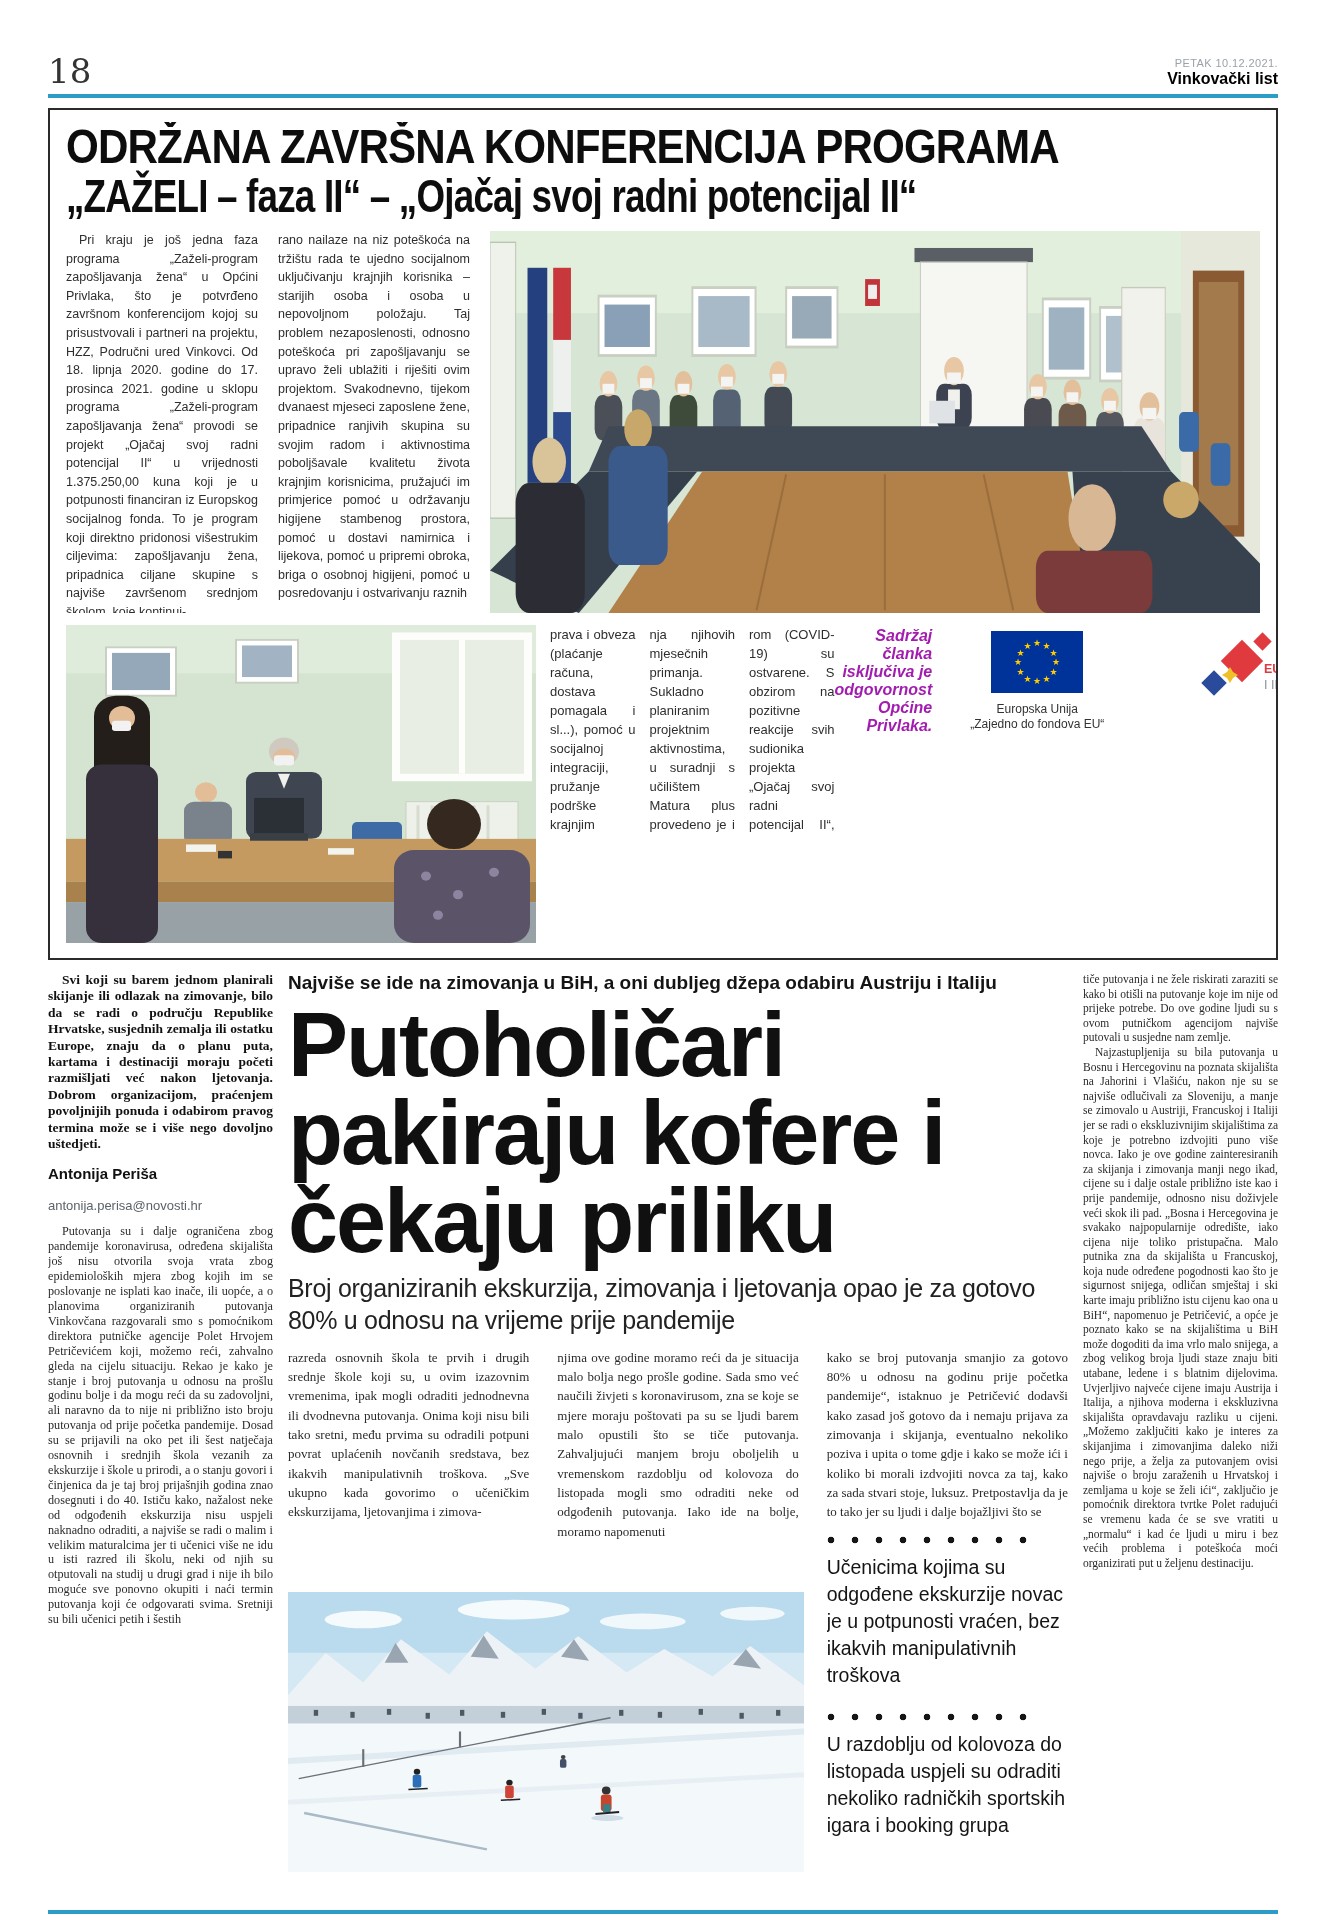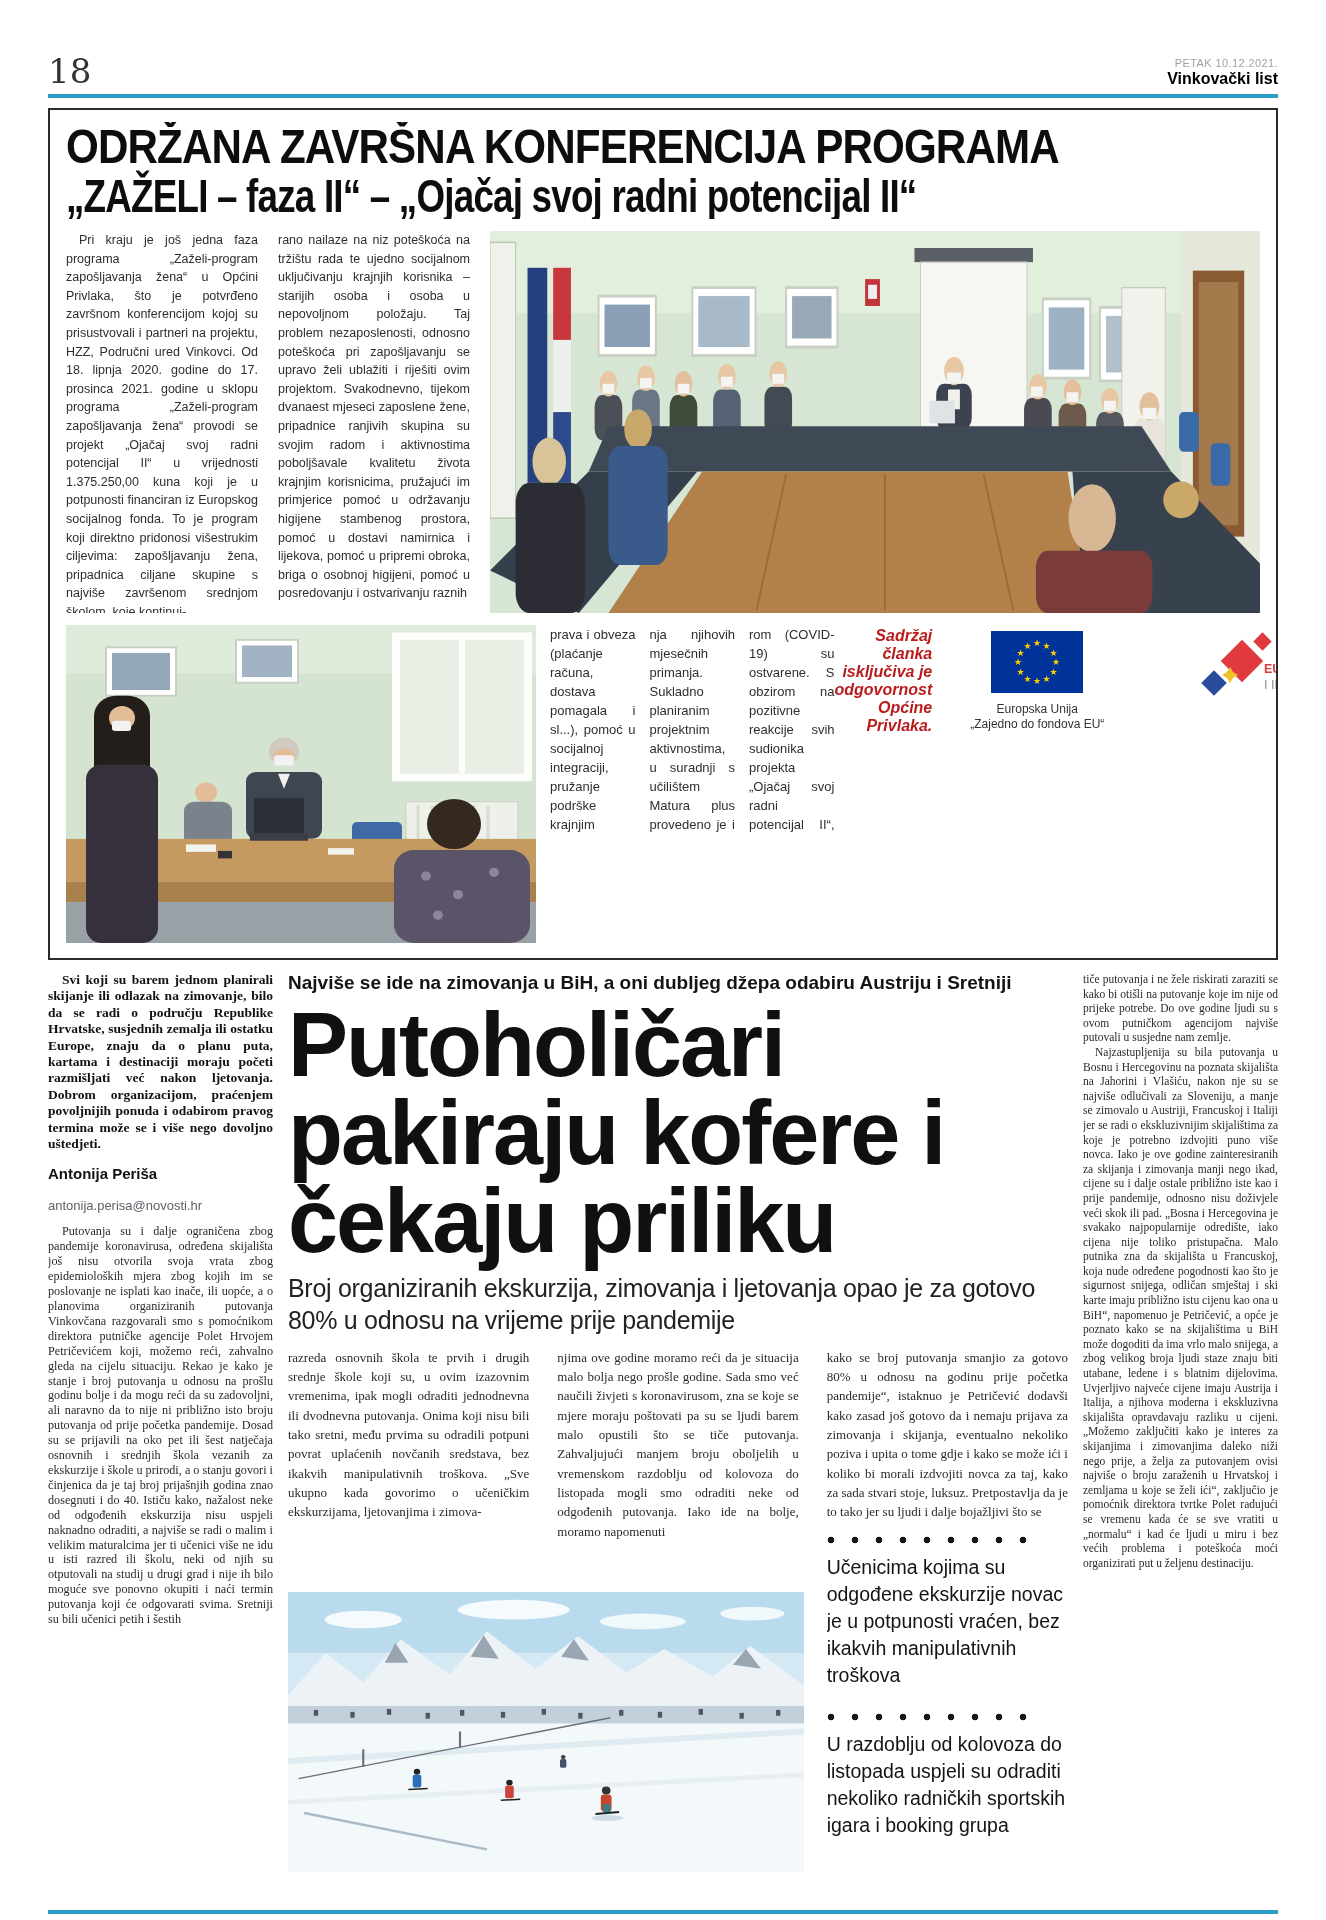--- a/index.html
+++ b/index.html
@@ -35,21 +35,21 @@
   .a1col.indent{text-indent:13px;}
   .photo-frame{flex:1;overflow:hidden;background:#d7e6d4;}
   .photo-frame svg{display:block;width:100%;height:100%;}
   .a1-row2{display:flex;gap:14px;margin-top:12px;height:318px;}
   .photo2-frame{flex:0 0 470px;overflow:hidden;background:#d5e4d1;}
   .photo2-frame svg{display:block;width:100%;height:100%;}
   .a1-right{flex:1;display:flex;flex-direction:row;}
   .a1-bcols{display:flex;gap:14px;height:208px;}
   .a1-bcols .a1col{flex:1;font-size:13px;line-height:19px;}
   .a1-disclaimer{
-    text-align:right;font-style:italic;font-weight:bold;font-size:16px;color:#b91c1c;margin-top:2px;
+    text-align:right;font-style:italic;font-weight:bold;font-size:16px;color:#a21caf;margin-top:2px;
   }
   .a1-logos{display:flex;align-items:flex-start;margin-top:6px;padding-left:30px;gap:30px;}
   .eu-block{text-align:center;width:150px;}
   .eu-caption{font-size:12px;color:#333;line-height:1.25;margin-top:5px;}
   .esif-logo{width:260px;height:86px;}
   .esf-logo{width:128px;height:92px;margin-left:auto;margin-right:26px;}
   
   .article2{display:flex;gap:15px;margin-top:12px;height:930px;overflow:hidden;}
   .a2-col1{flex:0 0 225px;overflow:hidden;}
   .a2-intro{
@@ -308,21 +308,21 @@
   <div class="a2-col1">
     <p class="a2-intro">Svi koji su barem jednom planirali skijanje ili odlazak na zimovanje, bilo da se radi o području Republike Hrvatske, susjednih zemalja ili ostatku Europe, znaju da o planu puta, kartama i destinaciji moraju početi razmišljati već nakon ljetovanja. Dobrom organizacijom, praćenjem povoljnijih ponuda i odabirom pravog termina može se i više nego dovoljno uštedjeti.</p>
     <div class="a2-byline">
       <div class="a2-author">Antonija Periša</div>
       <div class="a2-email">antonija.perisa@novosti.hr</div>
     </div>
     <p class="serifbody a2-col1-body">Putovanja su i dalje ograničena zbog pandemije koronavirusa, određena skijališta još nisu otvorila svoja vrata zbog epidemioloških mjera zbog kojih im se poslovanje ne isplati kao inače, ili uopće, a o planovima organiziranih putovanja Vinkovčana razgovarali smo s pomoćnikom direktora putničke agencije Polet Hrvojem Petričevićem koji, možemo reći, zahvalno gleda na cijelu situaciju. Rekao je kako je stanje i broj putovanja u odnosu na prošlu godinu bolje i da mogu reći da su zadovoljni, ali naravno da to nije ni približno isto broju putovanja od prije početka pandemije. Dosad su se prijavili na oko pet ili šest natječaja osnovnih i srednjih škola vezanih za ekskurzije i škole u prirodi, a o stanju govori i činjenica da je taj broj prijašnjih godina znao dosegnuti i do 40. Ističu kako, nažalost neke od odgođenih ekskurzija nisu uspjeli naknadno odraditi, a najviše se radi o malim i velikim maturalcima jer ti učenici više ne idu u isti razred ili školu, neki od njih su otputovali na studij u drugi grad i nije ih bilo moguće sve ponovno okupiti i naći termin putovanja koji će odgovarati svima. Sretniji su bili učenici petih i šestih</p>
   </div>
 
   <div class="a2-middle">
-    <div class="a2-kicker">Najviše se ide na zimovanja u BiH, a oni dubljeg džepa odabiru Austriju i Sretniji</div>
+    <div class="a2-kicker">Najviše se ide na zimovanja u BiH, a oni dubljeg džepa odabiru Austriju i Italiju</div>
     <h2 class="a2-headline">
       <span>Putoholičari</span><br>
       <span>pakiraju kofere i</span><br>
       <span>čekaju priliku</span>
     </h2>
     <div class="a2-subhead">Broj organiziranih ekskurzija, zimovanja i ljetovanja opao je za gotovo 80% u odnosu na vrijeme prije pandemije</div>
     <div class="a2-bodycols">
       <div class="a2col clip serifbody">razreda osnovnih škola te prvih i drugih srednje škole koji su, u ovim izazovnim vremenima, ipak mogli odraditi jednodnevna ili dvodnevna putovanja. Onima koji nisu bili tako sretni, među prvima su odradili potpuni povrat uplaćenih novčanih sredstava, bez ikakvih manipulativnih troškova. „Sve ukupno kada govorimo o učeničkim ekskurzijama, ljetovanjima i zimova-</div>
       <div class="a2col clip serifbody">njima ove godine moramo reći da je situacija malo bolja nego prošle godine. Sada smo već naučili živjeti s koronavirusom, zna se koje se mjere moraju poštovati pa su se ljudi barem malo opustili što se tiče putovanja. Zahvaljujući manjem broju oboljelih u vremenskom razdoblju od kolovoza do listopada mogli smo odraditi neke od odgođenih putovanja. Iako ide na bolje, moramo napomenuti</div>
       <div class="a2col">

